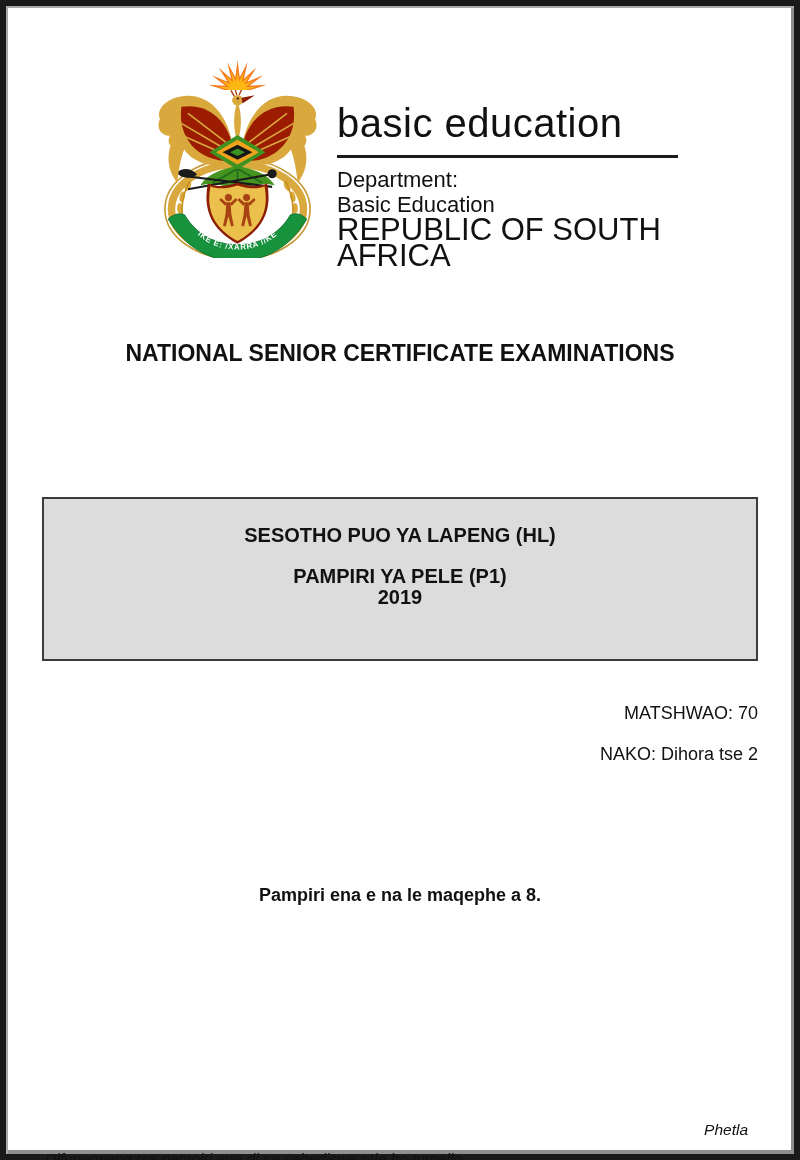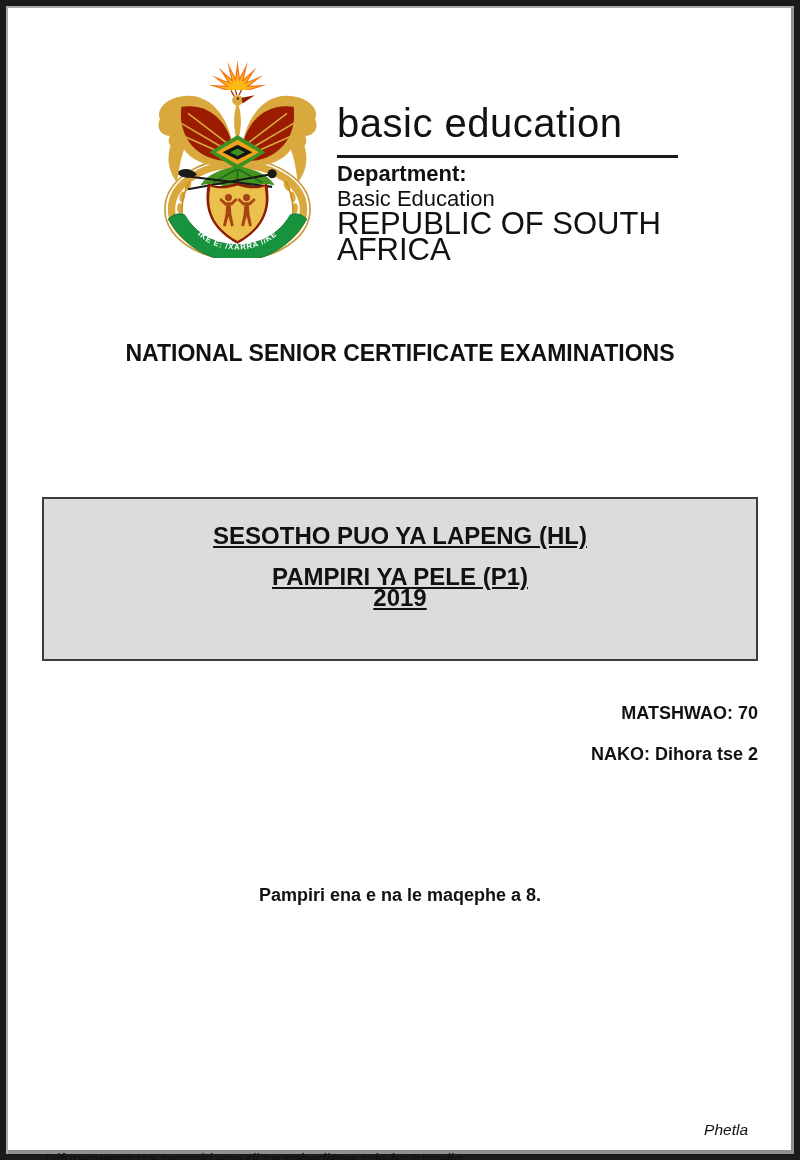--- a/index.html
+++ b/index.html
@@ -22,36 +22,36 @@
     box-shadow: inset 2px 2px 0 0 var(--frame-gray,#adadad), inset -3px -4px 0 0 #8f8f8f;
   }
   .sheet{position:absolute;inset:2px;}
   .emblem{position:absolute;left:147px;top:50px;width:165px;height:200px;}
   .logo-text{position:absolute;left:329px;top:94px;width:341px;}
   .brand{
     font-size:40px;line-height:43px;letter-spacing:0.5px;font-weight:400;
     padding-bottom:10px;border-bottom:3px solid var(--frame-black,#1a1a1a);
   }
   .dept{font-size:22px;line-height:25px;margin-top:0;}
-  .dept.first{margin-top:3px;font-weight:bold;}
+  .dept.first{margin-top:9px;}
   .country{font-size:31px;line-height:26px;font-weight:normal;}
   .exam-title{
     position:absolute;left:0;top:330px;width:100%;text-align:center;
     font-size:23px;line-height:30px;font-weight:bold;
   }
   .subject-box{
     position:absolute;left:34px;top:489px;width:716px;height:164px;box-sizing:border-box;
     border:2px solid var(--box-border,#3c3c3c);background:var(--box-bg,#dcdcdc);
     text-align:center;padding-top:26px;
   }
-  .sb-line{font-size:24px;line-height:21px;font-weight:bold;text-decoration:underline;}
+  .sb-line{font-size:20px;line-height:21px;font-weight:bold;}
   .sb-line.m1{margin-top:20px;}
   .sb-line.m2{}
   .marks,.duration{
-    position:absolute;right:34px;font-size:18px;line-height:20px;font-weight:bold;text-align:right;
+    position:absolute;right:34px;font-size:18px;line-height:20px;font-weight:normal;text-align:right;
   }
   .marks{top:695px;}
   .duration{top:736px;}
   .pages-note{
     position:absolute;left:0;top:877px;width:100%;text-align:center;
     font-size:18px;font-weight:bold;
   }
   .footer-left,.footer-right{
     position:absolute;top:1113px;font-size:15.5px;font-style:italic;line-height:18px;
   }

